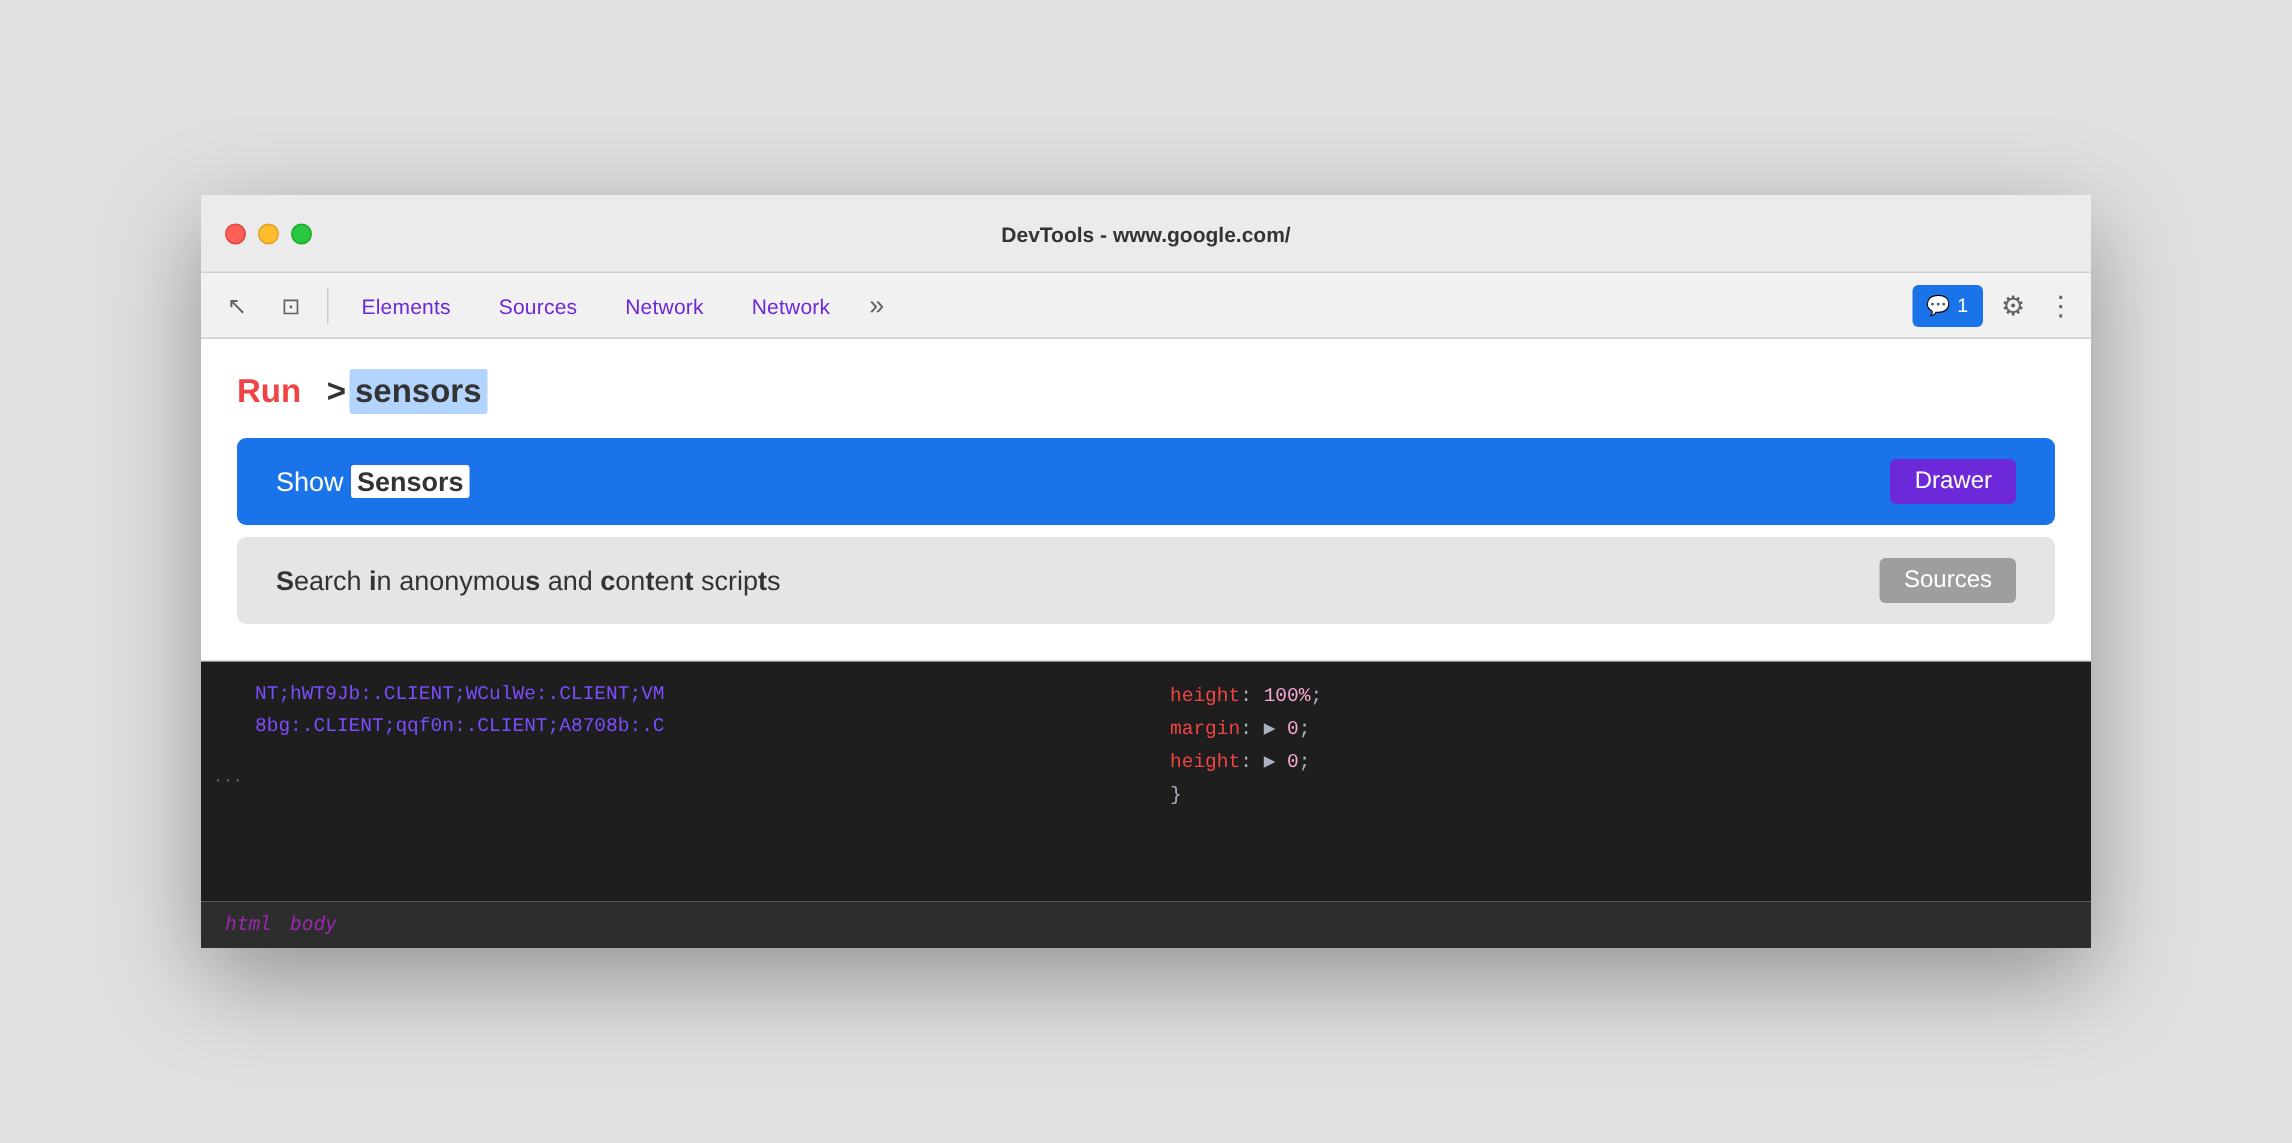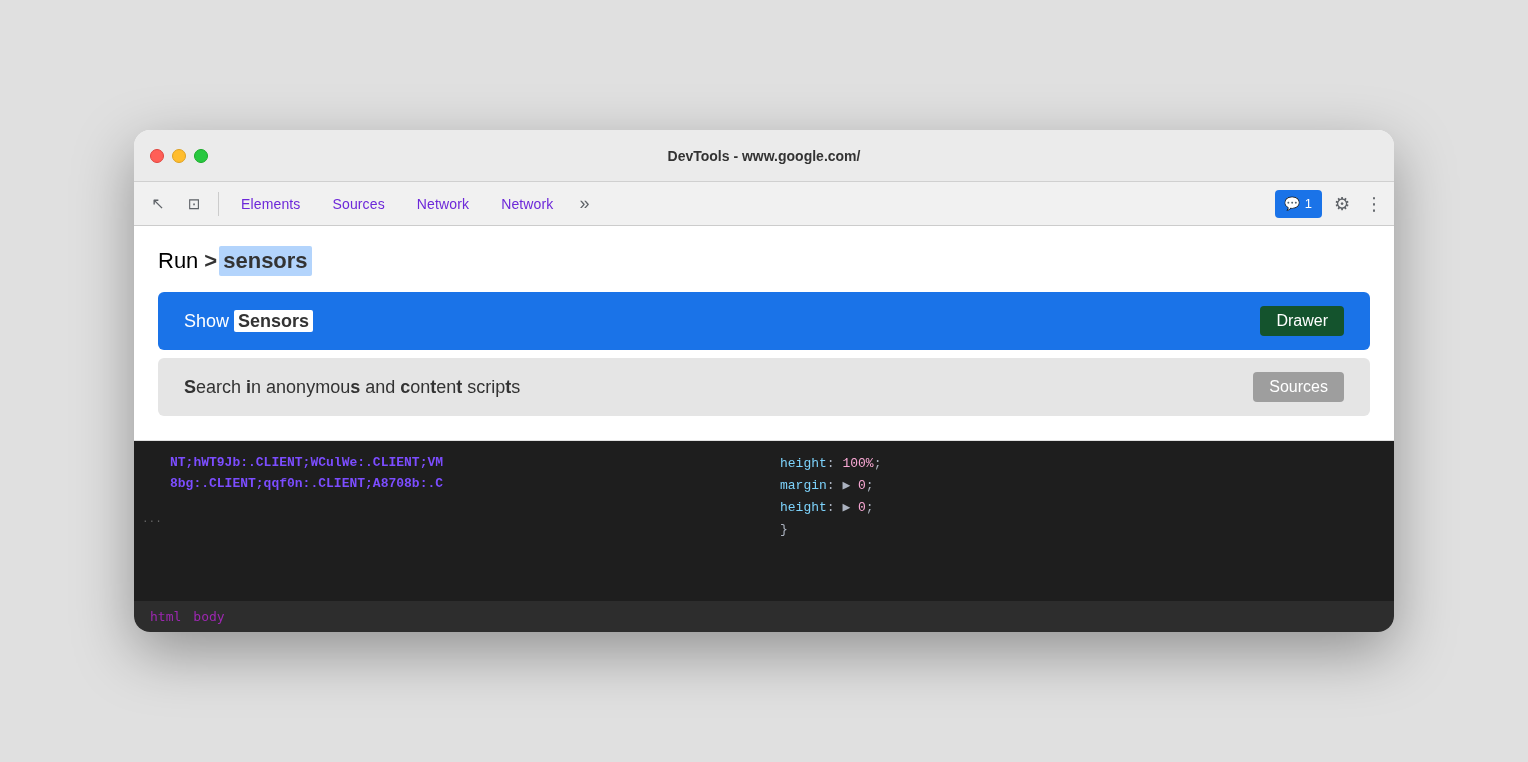--- a/index.html
+++ b/index.html
@@ -8,21 +8,21 @@
       display: flex;
       align-items: center;
       justify-content: center;
       min-height: 100vh;
       font-family: -apple-system, BlinkMacSystemFont, "Helvetica Neue", sans-serif;
     }
 
     .window {
       width: 1260px;
       background: #f5f5f5;
-      border-radius: 16px;
+      border-radius: 0;
       box-shadow: 0 20px 60px rgba(0,0,0,0.35);
       overflow: hidden;
     }
 
     
     .title-bar {
       background: #ebebeb;
       height: 52px;
       display: flex;
       align-items: center;
@@ -156,23 +156,23 @@
     }
 
     .command-input-line {
       display: flex;
       align-items: center;
       font-size: 22px;
       margin-bottom: 16px;
     }
 
     .cmd-run {
-      color: #000000;
-      font-weight: 400;
-      margin-right: 6px;
+      color: #ef4444;
+      font-weight: 700;
+      margin-right: 17px;
     }
 
     .cmd-chevron {
       color: #333;
       font-weight: 600;
       margin-right: 2px;
     }
 
     .cmd-highlight {
       background: #b3d4fc;
@@ -221,21 +221,21 @@
       padding: 1px 4px;
       border-radius: 2px;
     }
 
     .suggestion-item.inactive .suggestion-text .highlight {
       font-weight: 700;
       color: #333;
     }
 
     .badge-drawer {
-      background: #14532d;
+      background: #6d28d9;
       color: white;
       border-radius: 4px;
       padding: 6px 16px;
       font-size: 16px;
       font-weight: 500;
     }
 
     .badge-sources {
       background: #9e9e9e;
       color: white;
@@ -269,49 +269,49 @@
       transform: translateY(-50%);
       color: #666;
       font-size: 11px;
     }
 
     .code-text {
       color: #7c4dff;
       word-break: break-all;
       line-height: 1.6;
       padding-left: 20px;
-      font-weight: bold;
     }
 
     .right-panel {
       flex: 1;
       background: #1e1e1e;
       padding: 12px 16px;
       font-family: "Menlo", "Monaco", "Courier New", monospace;
       font-size: 13px;
       line-height: 1.7;
     }
 
-    .css-prop { color: #7dd3fc; }
+    .css-prop { color: #ef4444; }
     .css-val  { color: #f9a8d4; }
     .css-punc { color: #abb2bf; }
 
     
     .breadcrumb-bar {
       background: #2d2d2d;
       padding: 8px 16px;
       display: flex;
       gap: 12px;
     }
 
     .breadcrumb-item {
       font-family: "Menlo", "Monaco", monospace;
       font-size: 13px;
       color: #9c27b0;
       cursor: pointer;
+      font-style: italic;
     }
   </style>
 </head>
 <body>
 
 <div class="window">
 
   <div class="title-bar">
     <div class="traffic-lights">
       <div class="traffic-light tl-close"></div>

